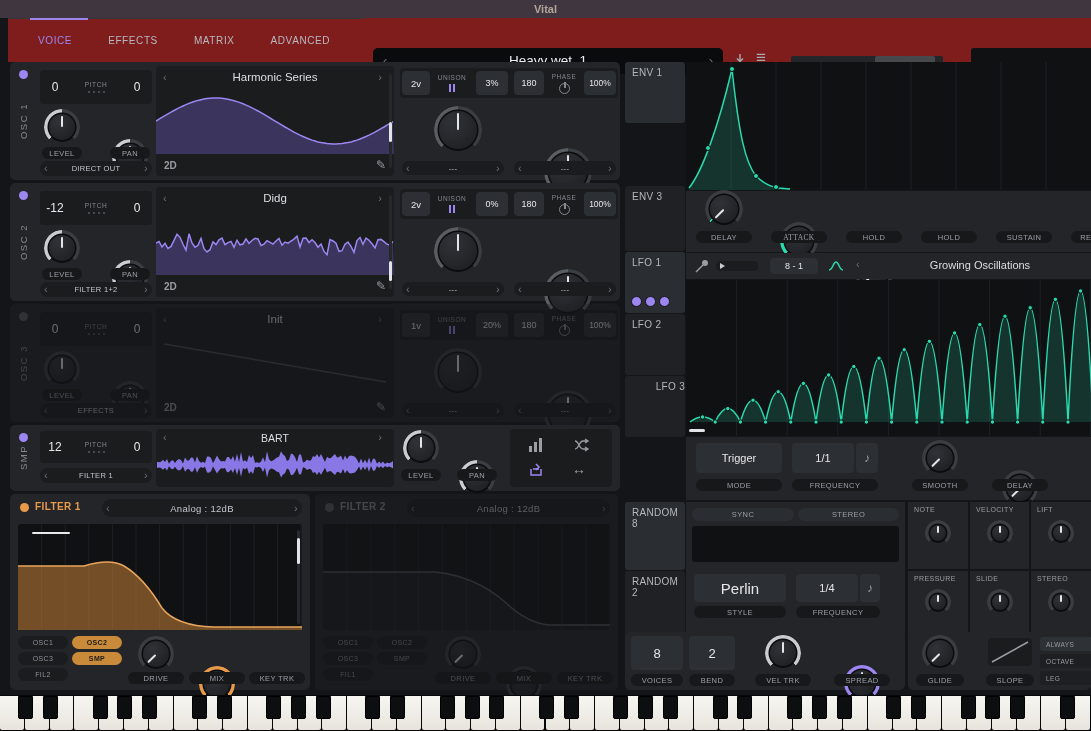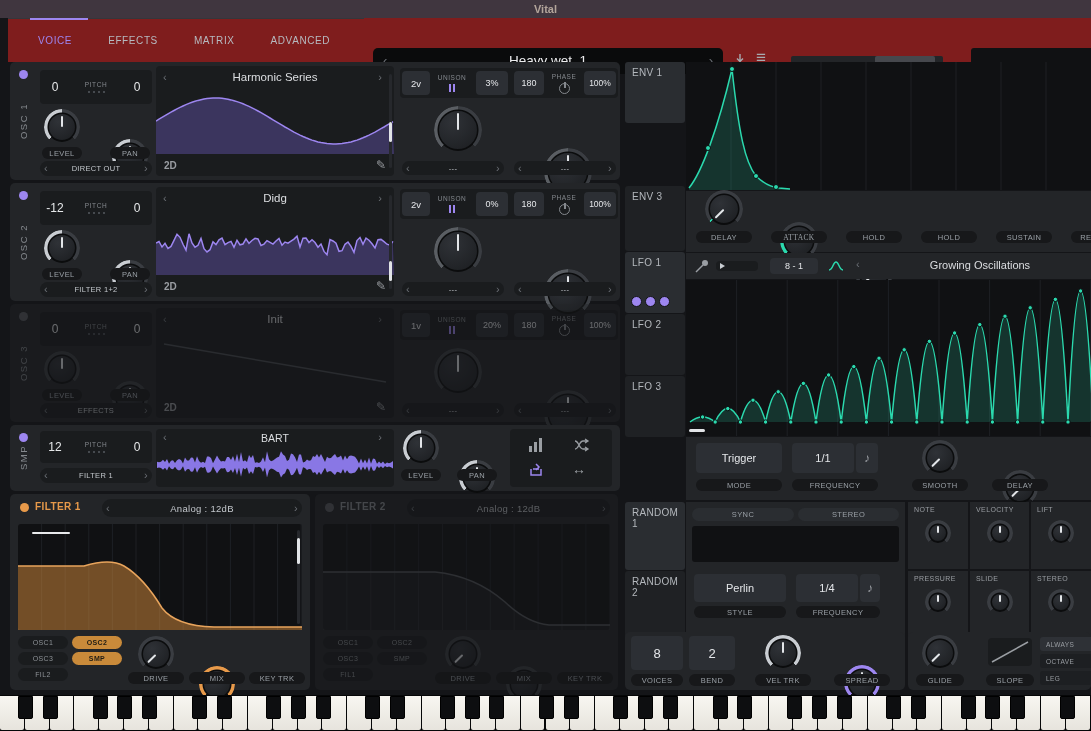--- a/index.html
+++ b/index.html
@@ -564,21 +564,21 @@
     <span>LFO 1</span>
     <div class="abs" style="left:6px;top:44px;display:flex;gap:3px;">
       <div class="moddot"></div>
       <div class="moddot"></div>
       <div class="moddot"></div>
     </div>
   </div>
   <div class="abs sidetab" style="left:625px;top:314px;width:60px;height:61px;">
       <span>LFO 2</span>
     </div>
-  <div class="abs sidetab" style="left:625px;top:376px;width:60px;height:61px;">
+  <div class="abs sidetab" style="left:625px;top:376px;width:60px;height:61px;text-align:right;">
       <span>LFO 3</span>
     </div>
 
   <div class="abs panel" style="left:686px;top:253px;width:405px;height:26px;border-radius:0;">
     <svg class="abs" style="left:8px;top:5px;" width="16" height="16" viewBox="0 0 16 16">
       <path d="M2,14 L9,7" stroke="#9a9ea3" stroke-width="1.5"></path>
         <circle cx="11" cy="5" r="3" fill="#9a9ea3"></circle>
     </svg>
     <div class="abs inset" style="left:30px;top:8px;width:42px;height:10px;">
       <div class="abs" style="left:4px;top:2px;width:0;height:0;border-top:3px solid transparent;border-bottom:3px solid transparent;border-left:5px solid #c9cdd2;"></div>
@@ -644,30 +644,30 @@
       </div>
     <div class="abs pill" style="left:226px;top:42px;width:56px;">SMOOTH</div>
     <div class="abs knob k30" style="left:319px;top:6px;--rot:-135deg;">
         <i class="arc"></i>
         <i class="tick"></i>
       </div>
     <div class="abs pill" style="left:306px;top:42px;width:56px;">DELAY</div>
   </div>
 
   <div class="abs sidetab on" style="left:625px;top:502px;width:60px;height:68px;">
-      <span>RANDOM 1</span>
+      <span>RANDOM 8</span>
     </div>
   <div class="abs sidetab" style="left:625px;top:571px;width:60px;height:69px;">
       <span>RANDOM 2</span>
     </div>
   <div class="abs panel" style="left:686px;top:502px;width:219px;height:138px;border-radius:0;">
     <div class="abs pill" style="left:6px;top:6px;width:102px;height:13px;background:#2a2d31;">SYNC</div>
     <div class="abs pill" style="left:112px;top:6px;width:101px;height:13px;background:#2a2d31;">STEREO</div>
     <div class="abs screen" style="left:6px;top:24px;width:207px;height:36px;"></div>
-    <div class="abs valcell" style="left:8px;top:72px;width:92px;height:28px;font-size:11px;">Perlin</div>
+    <div class="abs valcell" style="left:8px;top:72px;width:92px;height:28px;font-size:15px;">Perlin</div>
     <div class="abs pill" style="left:8px;top:104px;width:92px;">STYLE</div>
     <div class="abs valcell" style="left:110px;top:72px;width:62px;height:28px;font-size:11px;">1/4</div>
     <div class="abs valcell" style="left:174px;top:72px;width:20px;height:28px;font-size:12px;color:#9a9ea3;">♪</div>
     <div class="abs pill" style="left:110px;top:104px;width:84px;">FREQUENCY</div>
   </div>
 
   <div class="abs mcell" style="left:908px;top:502px;width:60px;height:67px;">
     <span class="mlabel">NOTE</span>
     <div class="knob k20" style="margin-top:10px;--rot:0deg;">
         <i class="arc"></i>

